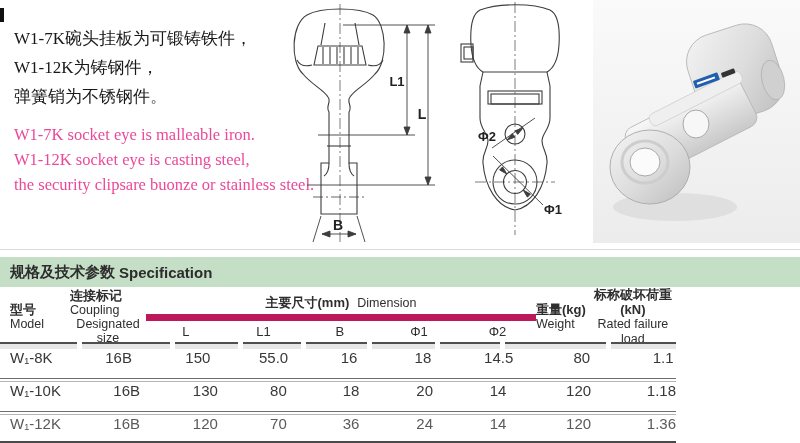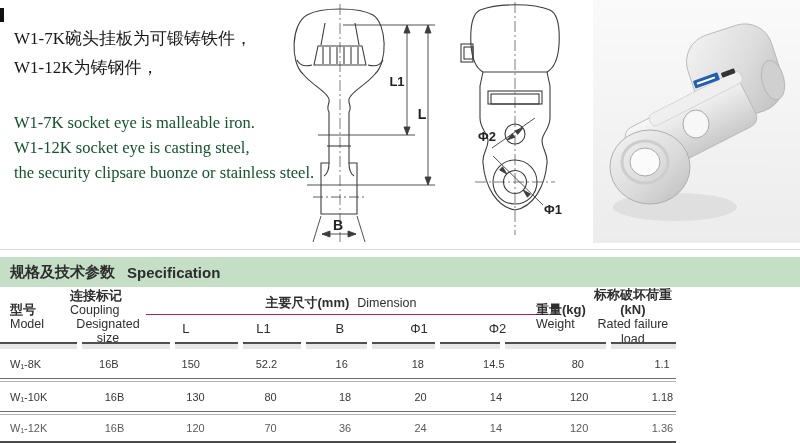--- a/index.html
+++ b/index.html
@@ -4,36 +4,36 @@
 <style>
   html,body{margin:0;padding:0;}
   body{font-family:"Liberation Sans","DejaVu Sans",sans-serif;background:#fff;}
   #page{position:relative;width:800px;height:443px;background:#fff;overflow:hidden;}
 
   
   .intro{position:absolute;left:14px;top:24px;}
   .intro-cn{font-family:"Liberation Serif","DejaVu Serif",serif;font-weight:normal;
             font-size:17px;line-height:29px;color:#181818;}
   .intro-en{font-family:"Liberation Serif","DejaVu Serif",serif;font-size:16.5px;
-            line-height:25px;color:#14532d;margin-top:28px;}
+            line-height:25px;color:#ec4899;margin-top:11px;}
   .intro div{white-space:nowrap;}
 
   .page-mark{position:absolute;left:0;top:8px;width:4px;height:14px;background:#111;}
 
   
   .dwg{position:absolute;}
   #dwg-front{left:285px;top:2px;}
   #dwg-side{left:437px;top:0px;}
   #photo{left:593px;top:0px;}
 
   .section-topline{position:absolute;left:0;top:249px;width:800px;height:1px;background:#dadada;}
 
   
   .banner{position:absolute;left:0;top:257px;width:800px;height:30px;background:#c4dfc6;
-          display:flex;align-items:center;padding-left:10px;box-sizing:border-box;gap:12px;}
+          display:flex;align-items:center;padding-left:10px;box-sizing:border-box;gap:4px;}
   .banner .cnT{font-weight:bold;font-size:15px;color:#2d2d2d;}
   .banner .enT{font-weight:bold;font-size:15px;color:#2d2d2d;}
 
   
   .spec-table{position:absolute;left:0;top:292px;width:676px;}
   .w-model{width:97px;box-sizing:border-box;}
   .w-coupling{width:110px;box-sizing:border-box;}
   .w-l{width:80px;box-sizing:border-box;}
   .w-l1{width:75px;box-sizing:border-box;}
   .w-b{width:78px;box-sizing:border-box;}
@@ -43,52 +43,53 @@
   .w-weight{width:78px;box-sizing:border-box;}
 
   .thead{display:flex;height:50px;color:#2e2e2e;}
   .hcell{display:flex;flex-direction:column;justify-content:center;align-items:flex-start;
          text-align:center;line-height:15px;}
   .hcell.left{align-items:flex-start;padding-left:10px;}
   .hcn{font-weight:bold;font-size:13px;}
   .hen{font-size:12.5px;}
   .hsm{line-height:14px;}
   .dim-group{display:flex;flex-direction:column;width:390px;}
-  .dim-title{height:22px;border-bottom:1px solid #be185d;display:flex;align-items:center;
+  .dim-title{height:22px;border-bottom:7px solid #be185d;display:flex;align-items:center;
              justify-content:center;gap:8px;}
   .dim-sub{flex:1;display:flex;}
   .dim-sub div{display:flex;align-items:center;justify-content:center;font-size:13px;color:#2e2e2e;}
 
   .head-band{display:flex;height:7px;}
   .head-band div{height:7px;background:#e7e7e7;border-top:2px solid #4f4f4f;
                  box-sizing:border-box;margin-right:5px;}
   .head-band div:last-child{margin-right:0;}
   .sw-model{width:92px;}.sw-coupling{width:105px;}.sw-l{width:75px;}.sw-l1{width:70px;}
   .sw-b{width:73px;}.sw-p1{width:75px;}.sw-p2{width:72px;}.sw-rated{width:120px;}.sw-weight{width:78px;}
 
-  .trow{display:flex;align-items:center;height:29px;font-size:11px;color:#383838;gap:48px;}
+  .trow{display:flex;height:29px;font-size:15px;color:#383838;gap:48px;}
   .trow div{text-align:center;}
   .trow .w-model{text-align:left;padding-left:10px;}
   .trow.last{height:26px;color:#5a5a5a;}
   .row-sep{height:4px;border-top:1px solid #6e6e6e;border-bottom:1px solid #b3b3b3;box-sizing:border-box;}
   .table-bottom{height:2px;background:#4a4a4a;}
 
   svg text{font-family:"Liberation Sans","DejaVu Sans",sans-serif;}
 </style>
 </head>
 <body>
 
 <div id="page">
 
   <div class="page-mark"></div>
 
   <div class="intro">
     <div class="intro-cn">
       <div>W1-7K碗头挂板为可锻铸铁件，</div>
       <div>W1-12K为铸钢件，</div>
+      <div>弹簧销为不锈钢件。</div>
     </div>
     <div class="intro-en">
       <div>W1-7K socket eye is malleable iron.</div>
       <div>W1-12K socket eye is casting steel,</div>
       <div>the security clipsare buonze or stainless steel.</div>
     </div>
   </div>
 
   <svg id="dwg-front" class="dwg" width="155" height="243" viewBox="0 0 155 243">
     <g stroke="#5a5a5a" stroke-width="0.8" fill="none">
@@ -254,21 +255,21 @@
         <div class="sw-p1"></div>
       <div class="sw-p2"></div>
         <div class="sw-rated"></div>
         <div class="sw-weight"></div>
     </div>
 
     <div class="trow">
       <div class="w-model">W₁-8K</div>
       <div class="w-coupling">16B</div>
       <div class="w-l">150</div>
-      <div class="w-l1">52.2</div>
+      <div class="w-l1">55.0</div>
       <div class="w-b">16</div>
       <div class="w-p1">18</div>
       <div class="w-p2">14.5</div>
       <div class="w-rated">80</div>
       <div class="w-weight">1.1</div>
     </div>
     <div class="row-sep"></div>
 
     <div class="trow">
       <div class="w-model">W₁-10K</div>

